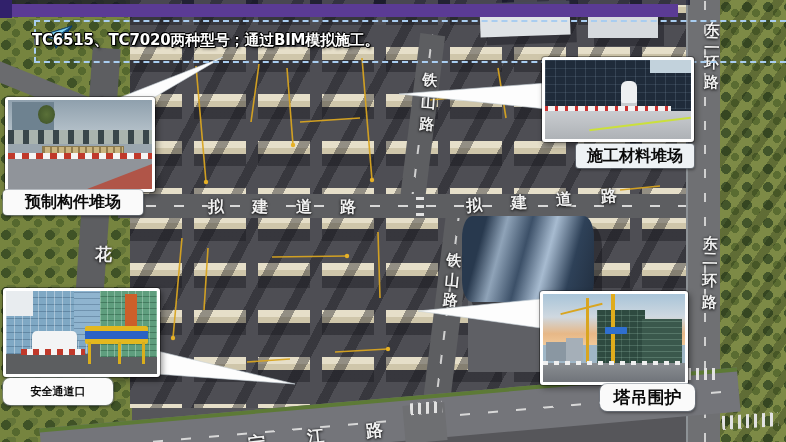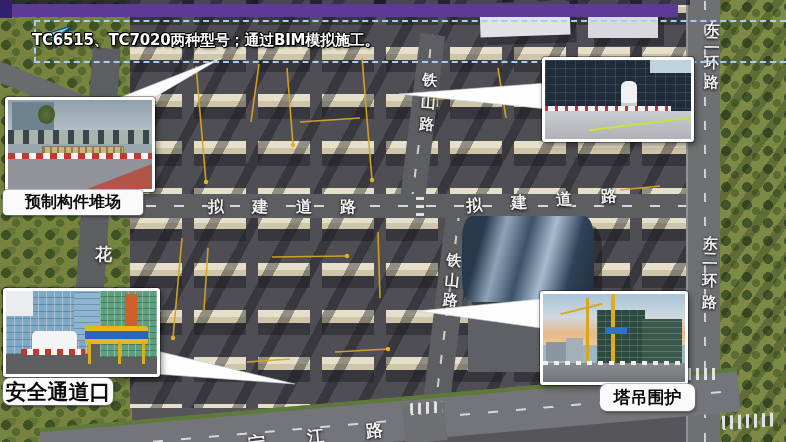--- a/index.html
+++ b/index.html
@@ -178,40 +178,43 @@
   <div class="inset" style="left:542px;top:57px;width:152px;height:85px;background:#1f2b3a;">
     <div style="left:0;top:0;width:100%;height:62%;
          background-image:repeating-linear-gradient(90deg,rgba(120,140,160,.25) 0 1px,transparent 1px 10px),
                           repeating-linear-gradient(0deg,rgba(120,140,160,.2) 0 1px,transparent 1px 8px);"></div>
     <div style="left:72%;top:0;width:28%;height:16%;background:#c2d2dc;"></div>
     <div style="left:52%;top:26%;width:16px;height:28px;background:#eef0f2;border-radius:6px 6px 2px 2px;box-shadow:inset 0 -6px 0 #c8ccd0;"></div>
     <div style="left:0;top:58%;width:86%;height:7px;background:repeating-linear-gradient(90deg,#cc3333 0 3px,#f5f5f5 3px 10px);"></div>
     <div style="left:0;top:64%;width:100%;height:36%;background:linear-gradient(180deg,#c9ccd0,#aeb2b6);"></div>
     <div style="left:30%;top:80%;width:70%;height:2px;background:#cbe03c;transform:rotate(-7deg);"></div>
   </div>
+  <div class="tag" style="left:576px;top:144px;width:118px;height:24px;font-size:16px;border-radius:3px;background:#eef2f5;">
+    <span style="position:static;">施工材料堆场</span>
+  </div>
 
   <div class="inset" style="left:3px;top:288px;width:157px;height:89px;background:#5c5e60;">
     <div style="left:0;top:0;width:55%;height:76%;background:#7fa8c4;
          background-image:repeating-linear-gradient(90deg,rgba(255,255,255,.35) 0 1px,transparent 1px 8px),
                           repeating-linear-gradient(0deg,rgba(30,60,90,.3) 0 1px,transparent 1px 7px);"></div>
     <div style="left:0;top:0;width:18%;height:30%;background:#e8ecef;"></div>
     <div style="left:45%;top:0;width:20%;height:60%;background:#8fb4cf;
          background-image:repeating-linear-gradient(0deg,rgba(40,70,100,.3) 0 1px,transparent 1px 6px);"></div>
     <div style="left:62%;top:0;width:38%;height:80%;background:#5f9e7e;
          background-image:repeating-linear-gradient(90deg,rgba(230,255,240,.3) 0 1px,transparent 1px 7px),
                           repeating-linear-gradient(0deg,rgba(20,60,40,.35) 0 1px,transparent 1px 6px);"></div>
     <div style="left:79%;top:4%;width:8%;height:55%;background:#cc5f2a;"></div>
     <div style="left:17%;top:48%;width:30%;height:23%;background:#f3f4f5;border-radius:5px 5px 0 0;box-shadow:0 2px 2px rgba(0,0,0,.3);"></div>
     <div style="left:10%;top:70%;width:42%;height:6px;background:repeating-linear-gradient(90deg,#c0392b 0 6px,#f5f5f5 6px 12px);"></div>
     <div style="left:52%;top:42%;width:42%;height:18px;background:linear-gradient(180deg,#e3b81f 0 5px,#2b62c4 5px 13px,#e3b81f 13px 18px);border-radius:2px;"></div>
     <div style="left:54%;top:62%;width:3px;height:26%;background:#d9ae1c;"></div>
     <div style="left:74%;top:62%;width:3px;height:26%;background:#d9ae1c;"></div>
     <div style="left:90%;top:62%;width:3px;height:26%;background:#d9ae1c;"></div>
   </div>
-  <div class="tag" style="left:3px;top:378px;width:110px;height:27px;font-size:21px;border-radius:7px;">
+  <div class="tag" style="left:3px;top:378px;width:110px;height:27px;font-size:11px;border-radius:7px;">
     <span style="position:static;">安全通道口</span>
   </div>
 
   <div class="inset" style="left:540px;top:291px;width:148px;height:94px;background:#9fb6c6;">
     <div style="left:0;top:0;width:100%;height:58%;background:linear-gradient(180deg,#a8c4d8 0%,#cfd8e0 45%,#e7b887 78%,#f0c898 100%);"></div>
     <div style="left:2%;top:54%;width:14%;height:22%;background:#8a97a2;"></div>
     <div style="left:16%;top:50%;width:12%;height:26%;background:#a5afb8;"></div>
     <div style="left:38%;top:18%;width:34%;height:62%;background:#2e4a40;
          background-image:repeating-linear-gradient(0deg,rgba(160,200,180,.25) 0 1px,transparent 1px 6px),
                           repeating-linear-gradient(90deg,rgba(160,200,180,.18) 0 1px,transparent 1px 8px);"></div>

